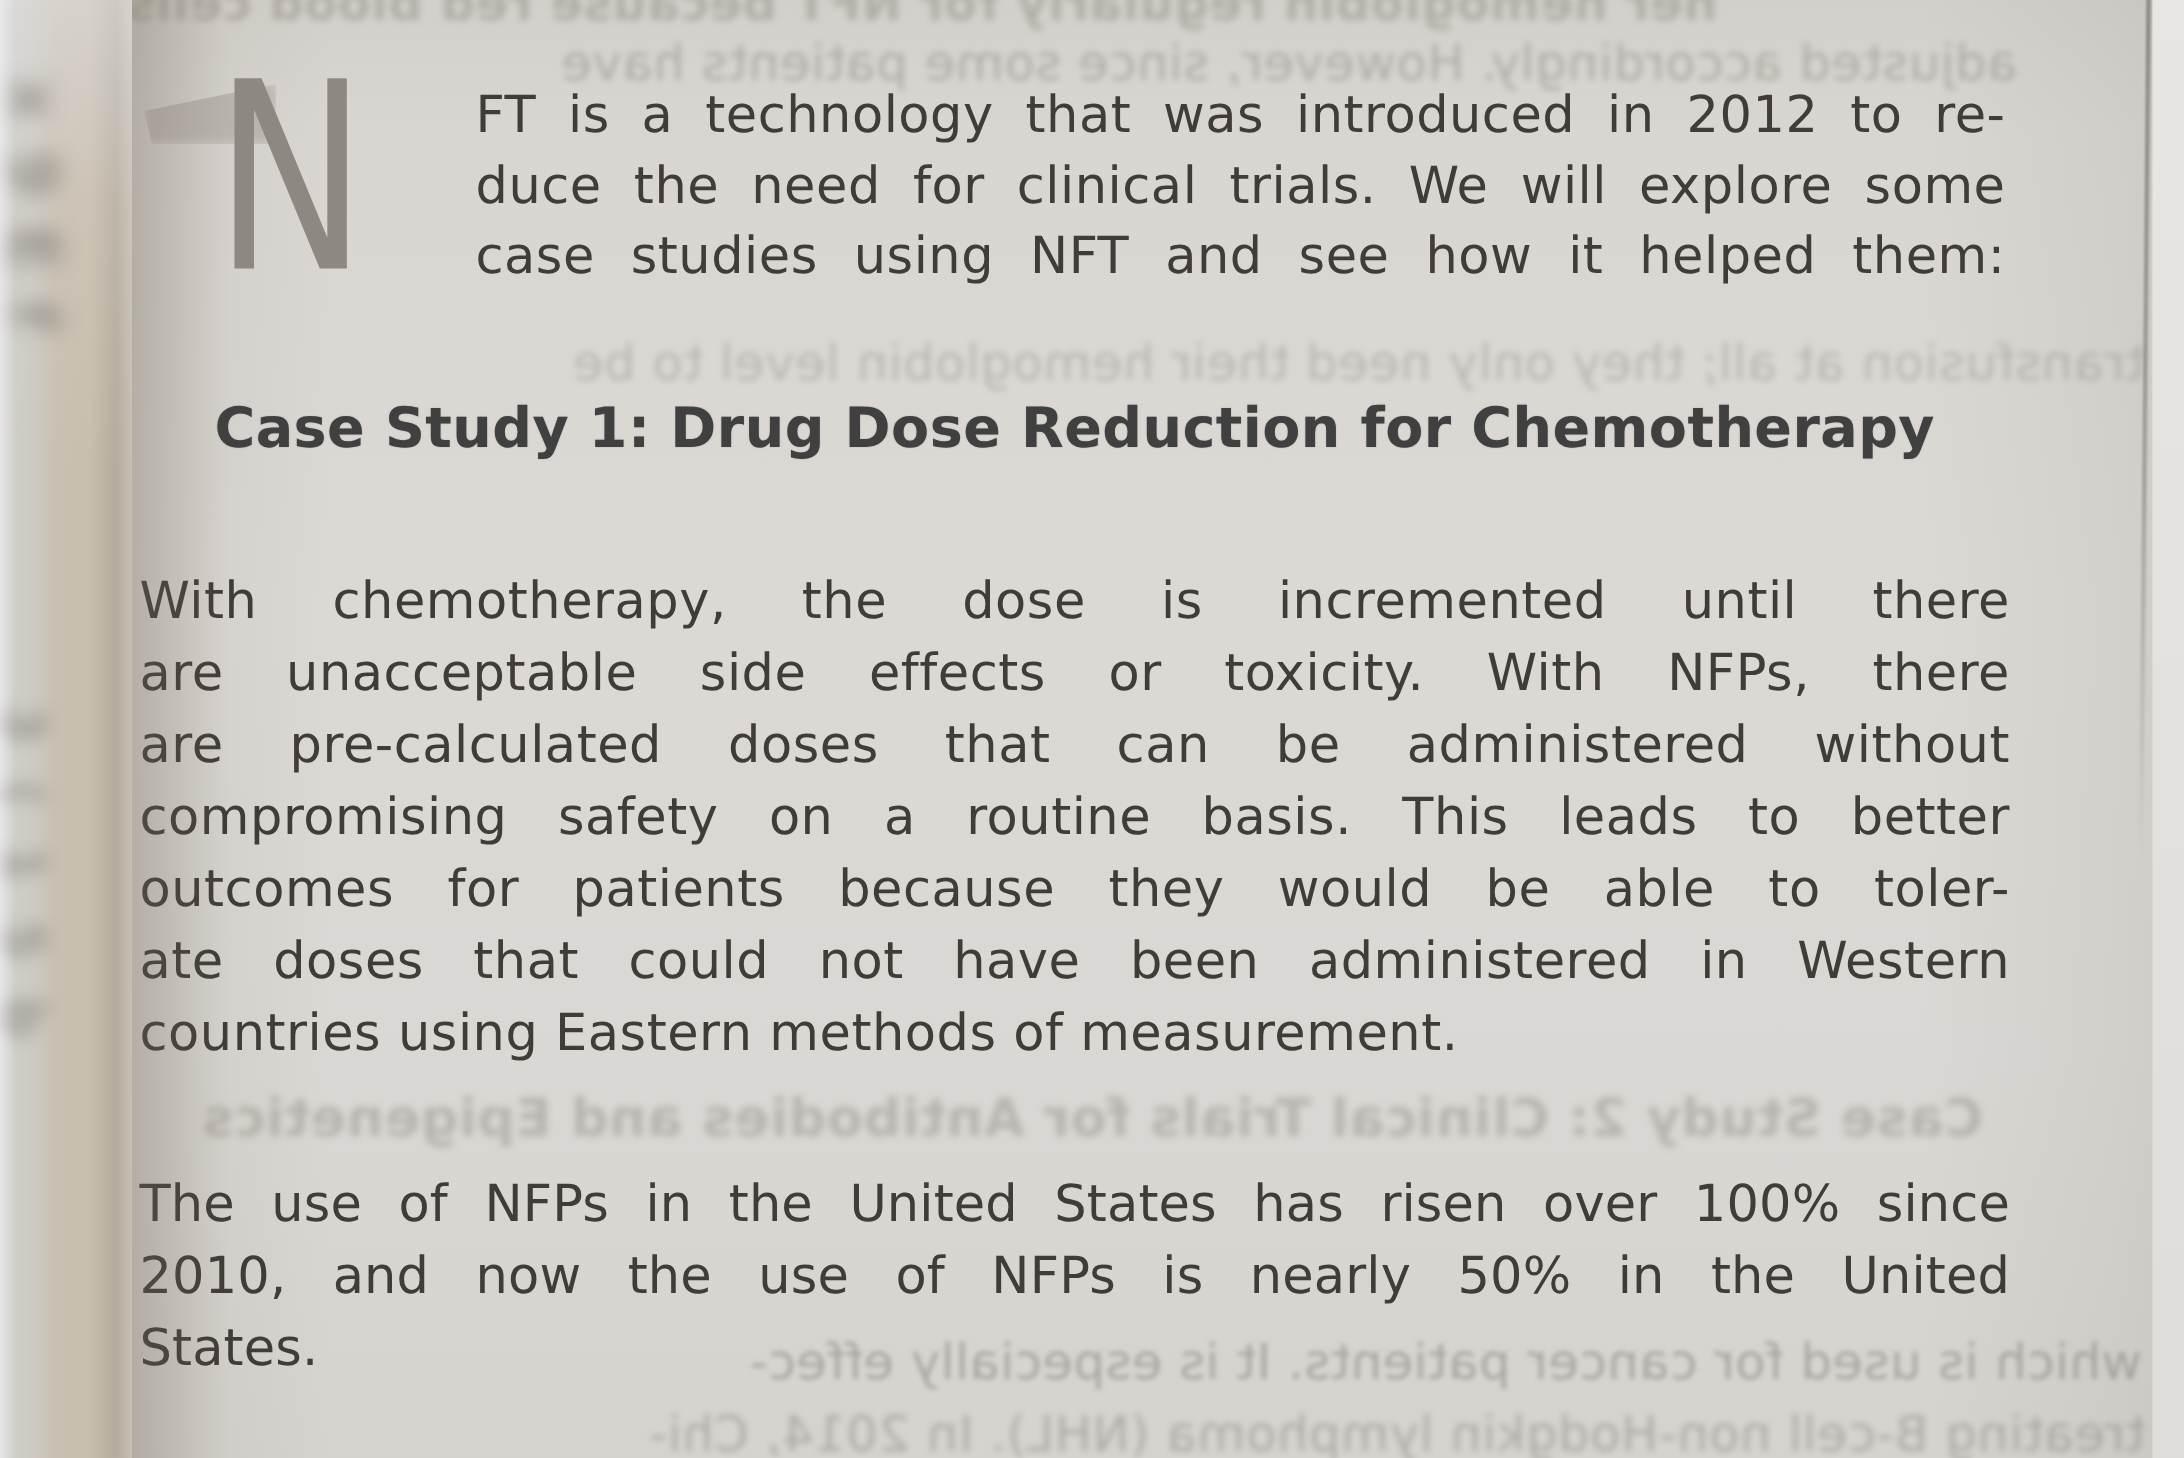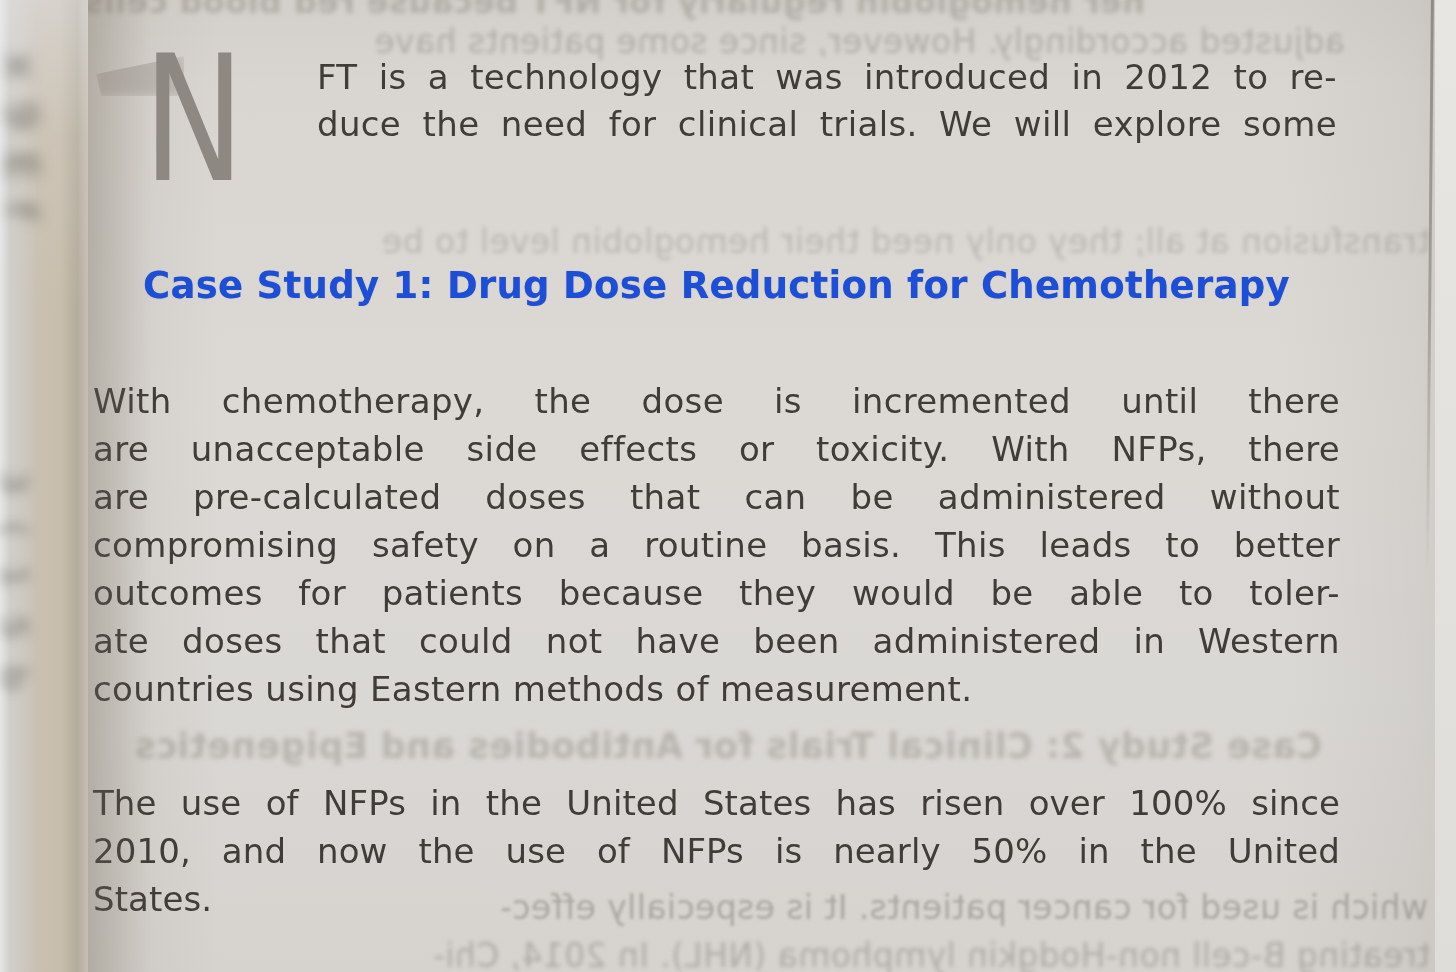--- a/index.html
+++ b/index.html
@@ -40,21 +40,21 @@
     letter-spacing:0;
   }
   .para{position:absolute;color:#403c37;}
   .line{font-size:34px;line-height:47.5px;letter-spacing:0.35px;text-align:justify;}
   .line.j{text-align-last:justify;}
   .p-intro{left:281px;top:54px;width:1056px;}
   .p-intro .line{line-height:47px;margin-left:36px;}
   .headline{
     position:absolute;left:93px;top:264px;width:1247px;
     font-size:37px;font-weight:700;letter-spacing:0.3px;
-    color:#1d4ed8;text-align:center;
+    color:#404040;text-align:center;
     text-shadow:0 0 1px rgba(143,139,131,0.6);
   }
   .p-body{left:93px;top:377px;width:1247px;}
   .p-body .line{line-height:48px;}
   .p-stats{left:93px;top:779px;width:1247px;}
   .p-stats .line{line-height:48px;letter-spacing:0.1px;}
   
   .curl-wedge{
     position:absolute;left:96px;top:56px;width:88px;height:40px;
     background:rgba(150,145,137,0.45);
@@ -111,20 +111,21 @@
   <div class="ghost ghost-bottom1">which is used for cancer patients. It is especially effec-</div>
   <div class="ghost ghost-bottom2">treating B-cell non-Hodgkin lymphoma (NHL). In 2014, Chi-</div>
 
   <div class="curl-wedge"></div>
 
   <div class="dropcap">N</div>
 
   <div class="para p-intro">
     <div class="line j">FT is a technology that was introduced in 2012 to re-</div>
     <div class="line j">duce the need for clinical trials. We will explore some</div>
+    <div class="line j">case studies using NFT and see how it helped them:</div>
   </div>
 
   <div class="headline">Case Study 1: Drug Dose Reduction for Chemotherapy</div>
 
   <div class="para p-body">
     <div class="line j">With chemotherapy, the dose is incremented until there</div>
     <div class="line j">are unacceptable side effects or toxicity. With NFPs, there</div>
     <div class="line j">are pre-calculated doses that can be administered without</div>
     <div class="line j">compromising safety on a routine basis. This leads to better</div>
     <div class="line j">outcomes for patients because they would be able to toler-</div>

